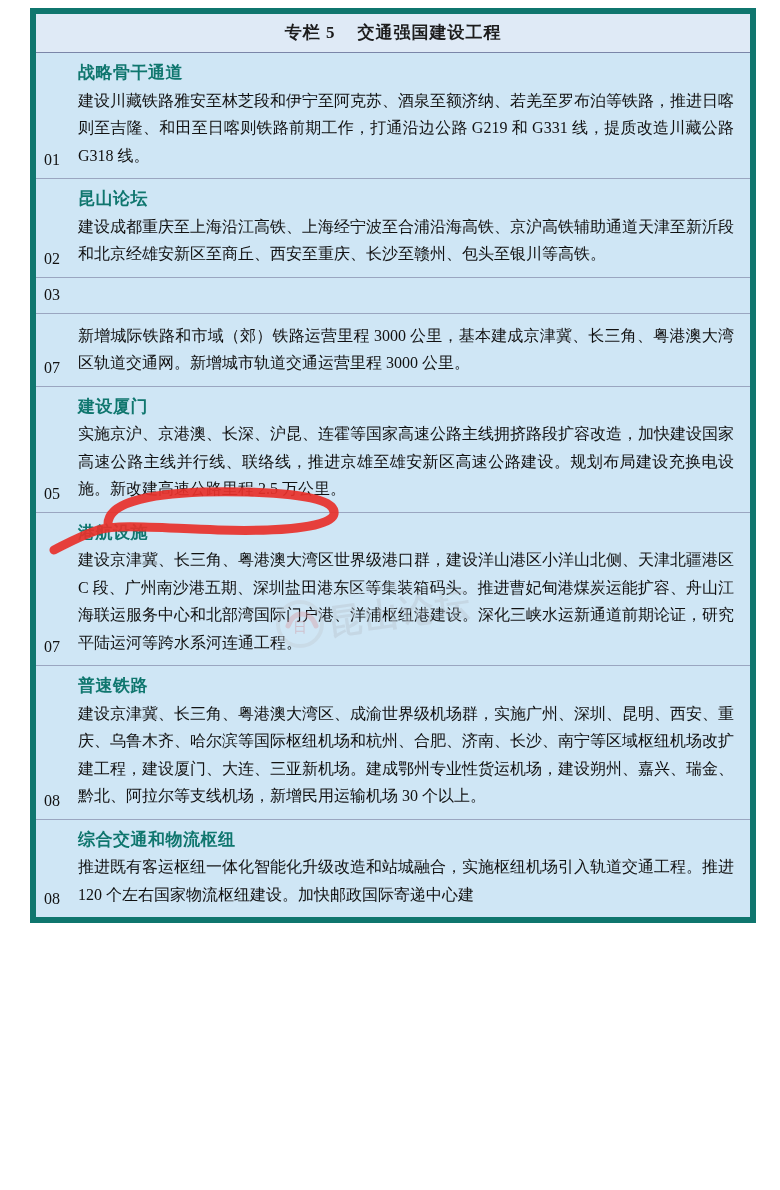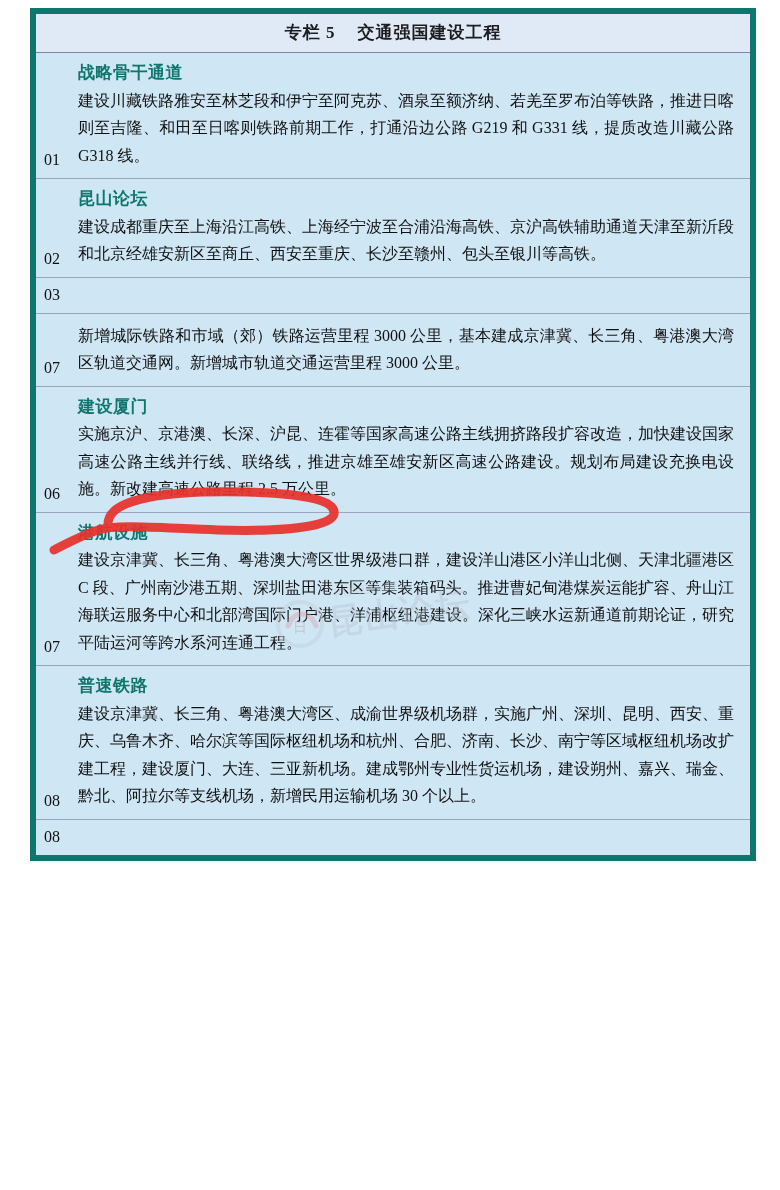--- a/index.html
+++ b/index.html
@@ -144,21 +144,21 @@
     </div>
 
     <div class="row">
       <div class="num">07</div>
       <div class="content">
         <div class="item-body">新增城际铁路和市域（郊）铁路运营里程 3000 公里，基本建成京津冀、长三角、粤港澳大湾区轨道交通网。新增城市轨道交通运营里程 3000 公里。</div>
       </div>
     </div>
 
     <div class="row">
-      <div class="num">06</div>
+      <div class="num">05</div>
       <div class="content">
         <div class="item-title">建设厦门</div>
         <div class="item-body">实施京沪、京港澳、长深、沪昆、连霍等国家高速公路主线拥挤路段扩容改造，加快建设国家高速公路主线并行线、联络线，推进京雄至雄安新区高速公路建设。规划布局建设充换电设施。新改建高速公路里程 2.5 万公里。</div>
       </div>
     </div>
 
     <div class="row">
       <div class="num">07</div>
       <div class="content">
         <div class="item-title">港航设施</div>
@@ -169,20 +169,24 @@
     <div class="row">
       <div class="num">08</div>
       <div class="content">
         <div class="item-title">普速铁路</div>
         <div class="item-body">建设京津冀、长三角、粤港澳大湾区、成渝世界级机场群，实施广州、深圳、昆明、西安、重庆、乌鲁木齐、哈尔滨等国际枢纽机场和杭州、合肥、济南、长沙、南宁等区域枢纽机场改扩建工程，建设厦门、大连、三亚新机场。建成鄂州专业性货运机场，建设朔州、嘉兴、瑞金、黔北、阿拉尔等支线机场，新增民用运输机场 30 个以上。</div>
       </div>
     </div>
 
     <div class="row">
       <div class="num">08</div>
+      <div class="content">
+        <div class="item-title">综合交通和物流枢纽</div>
+        <div class="item-body">推进既有客运枢纽一体化智能化升级改造和站城融合，实施枢纽机场引入轨道交通工程。推进 120 个左右国家物流枢纽建设。加快邮政国际寄递中心建</div>
+      </div>
     </div>
 
   </div>
 
   <div class="annotation">
     <svg width="300" height="80" viewBox="0 0 300 80" xmlns="http://www.w3.org/2000/svg">
       <path d="M60 46 C60 20, 120 12, 200 14 C265 16, 288 24, 286 36 C284 48, 240 54, 170 52 C110 50, 70 46, 50 52 C32 58, 18 66, 6 72" fill="none" stroke="#e8312a" stroke-width="9" stroke-linecap="round" stroke-linejoin="round" opacity="0.92"></path>
     </svg>
   </div>
 

